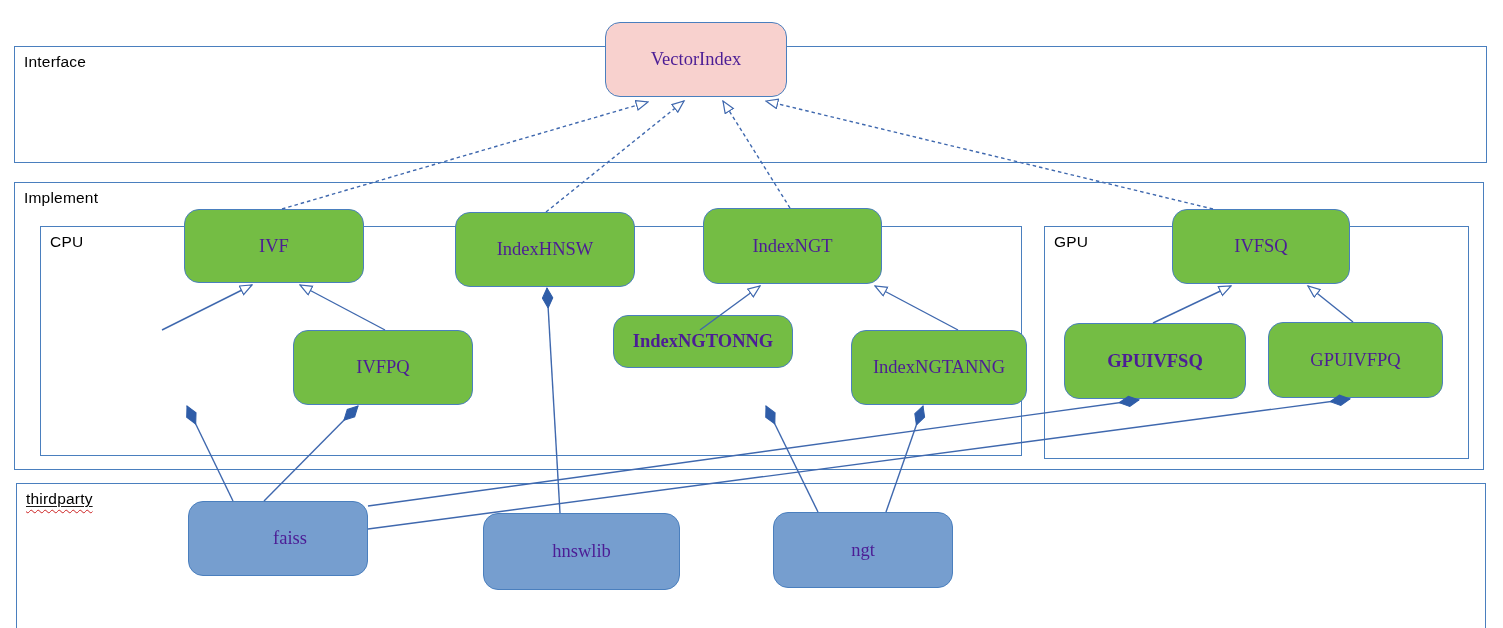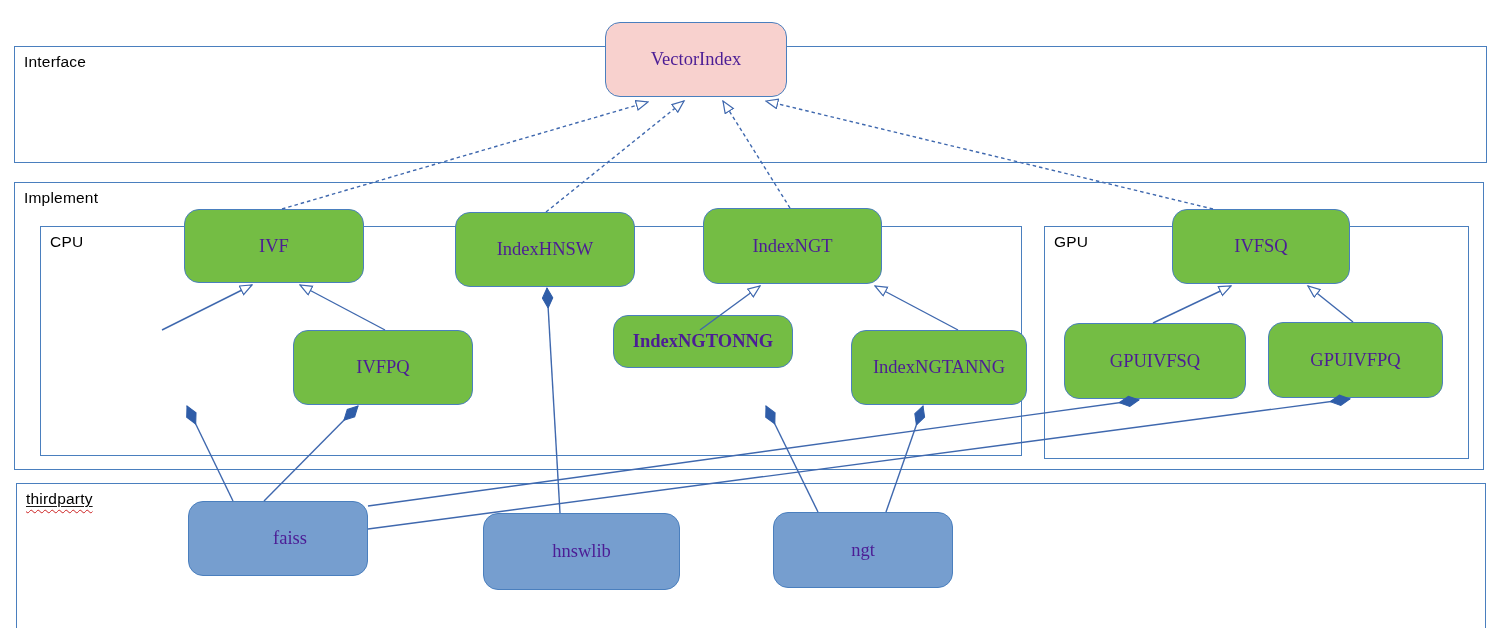--- a/index.html
+++ b/index.html
@@ -87,18 +87,18 @@
   </svg>
 
 <div class="node" style="left: 605px; top: 22px; width: 182px; height: 75px; background: rgb(248, 209, 206); border-color: rgb(74, 127, 190);">VectorIndex</div>
     <div class="node" style="left: 184px; top: 209px; width: 180px; height: 74px; background: rgb(116, 189, 68); border-color: rgb(74, 127, 190);">IVF</div>
     <div class="node" style="left: 455px; top: 212px; width: 180px; height: 75px; background: rgb(116, 189, 68); border-color: rgb(74, 127, 190);">IndexHNSW</div>
     <div class="node" style="left: 703px; top: 208px; width: 179px; height: 76px; background: rgb(116, 189, 68); border-color: rgb(74, 127, 190);">IndexNGT</div>
     <div class="node" style="left: 1172px; top: 209px; width: 178px; height: 75px; background: rgb(116, 189, 68); border-color: rgb(74, 127, 190);">IVFSQ</div>
     <div class="node" style="left: 293px; top: 330px; width: 180px; height: 75px; background: rgb(116, 189, 68); border-color: rgb(74, 127, 190);">IVFPQ</div>
     <div class="node" style="left: 613px; top: 315px; width: 180px; height: 53px; background: rgb(116, 189, 68); border-color: rgb(74, 127, 190); font-weight: bold;">IndexNGTONNG</div>
     <div class="node" style="left: 827px; top: 330px; width: 176px; height: 75px; background: rgb(116, 189, 68); border-color: rgb(74, 127, 190); margin-left: 24px;">IndexNGTANNG</div>
-    <div class="node" style="left: 1064px; top: 323px; width: 182px; height: 76px; background: rgb(116, 189, 68); border-color: rgb(74, 127, 190);">GPUIVFSQ</div>
+    <div class="node" style="left: 1064px; top: 323px; width: 182px; height: 76px; background: rgb(116, 189, 68); border-color: rgb(74, 127, 190); font-weight: bold;">GPUIVFSQ</div>
     <div class="node" style="left: 1268px; top: 322px; width: 175px; height: 76px; background: rgb(116, 189, 68); border-color: rgb(74, 127, 190);">GPUIVFPQ</div>
     <div class="node" style="left: 188px; top: 501px; width: 180px; height: 75px; background: rgb(118, 158, 207); border-color: rgb(74, 127, 190); padding-left: 24px;">faiss</div>
     <div class="node" style="left: 483px; top: 513px; width: 197px; height: 77px; background: rgb(118, 158, 207); border-color: rgb(74, 127, 190);">hnswlib</div>
     <div class="node" style="left: 773px; top: 512px; width: 180px; height: 76px; background: rgb(118, 158, 207); border-color: rgb(74, 127, 190);">ngt</div>
   </div>
 
 </body></html>

